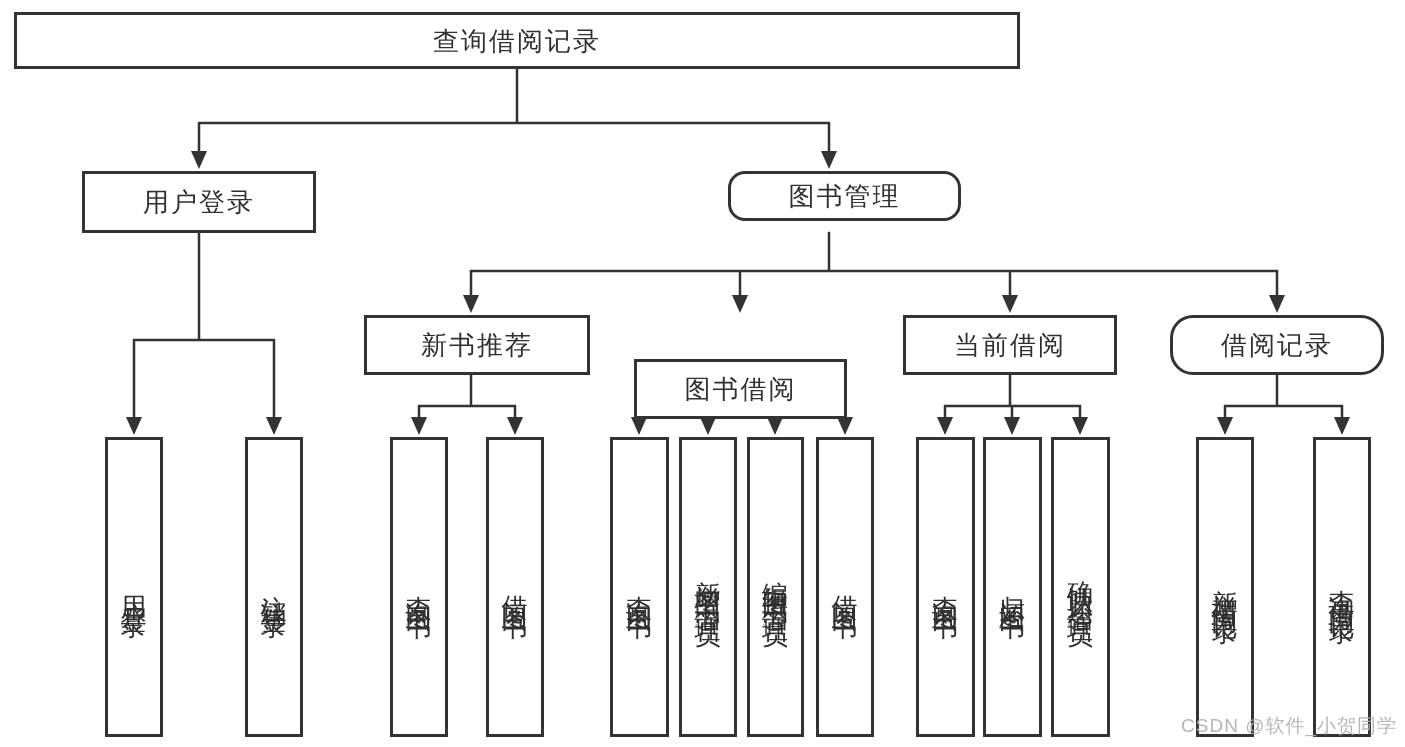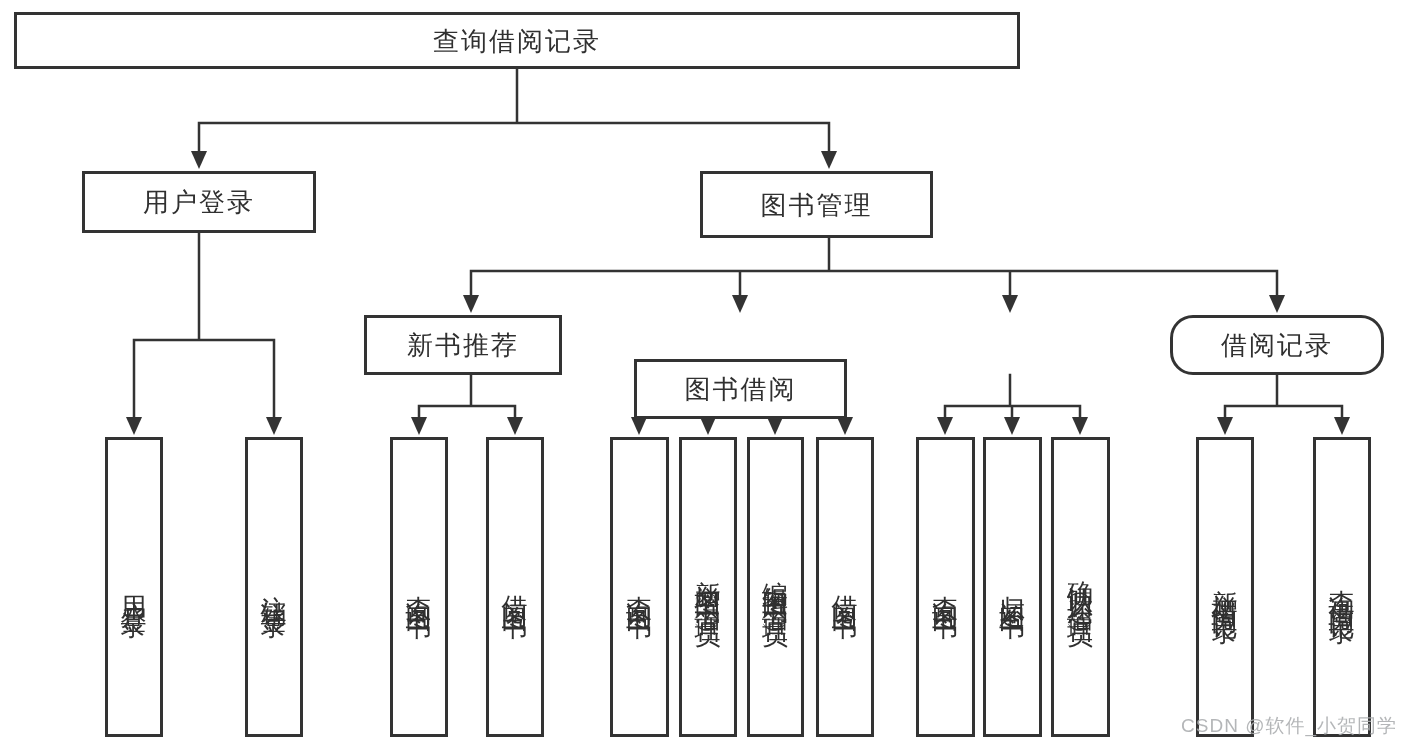--- a/index.html
+++ b/index.html
@@ -89,29 +89,32 @@
     </g>
   </svg>
 
   <div class="box" style="left:14px;top:12px;width:1006px;height:57px;">
     <span class="h-label">查询借阅记录</span>
   </div>
 
   <div class="box" style="left:82px;top:171px;width:234px;height:62px;">
     <span class="h-label">用户登录</span>
   </div>
-  <div class="box" style="left:700px;top:171px;width:233px;height:67px;">
+  <div class="box" style="left:728px;top:171px;width:233px;height:50px;border-radius:17px;">
     <span class="h-label">图书管理</span>
   </div>
 
-  <div class="box" style="left:364px;top:315px;width:198px;height:60px;">
+  <div class="box" style="left:364px;top:315px;width:226px;height:60px;">
     <span class="h-label">新书推荐</span>
   </div>
   <div class="box" style="left:634px;top:315px;width:213px;height:60px;margin-top:44px;">
     <span class="h-label">图书借阅</span>
+  </div>
+  <div class="box" style="left:903px;top:315px;width:214px;height:60px;">
+    <span class="h-label">当前借阅</span>
   </div>
   <div class="box" style="left:1170px;top:315px;width:214px;height:60px;border-radius:23px;">
     <span class="h-label">借阅记录</span>
   </div>
 
   <div class="box" style="left:105px;top:437px;width:58px;height:300px;">
     <span class="v-label">用户登录</span>
   </div>
   <div class="box" style="left:245px;top:437px;width:58px;height:300px;">
     <span class="v-label">注销登录</span>

